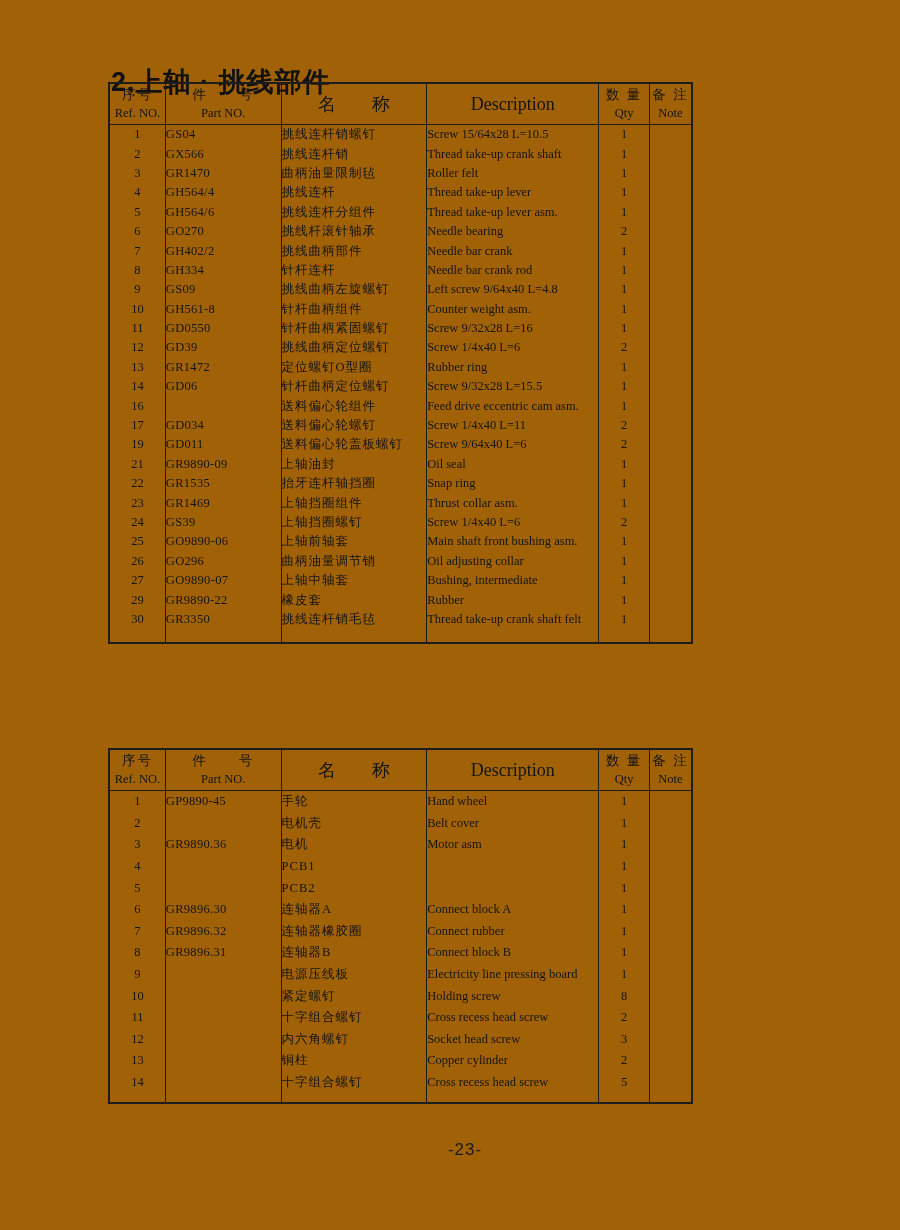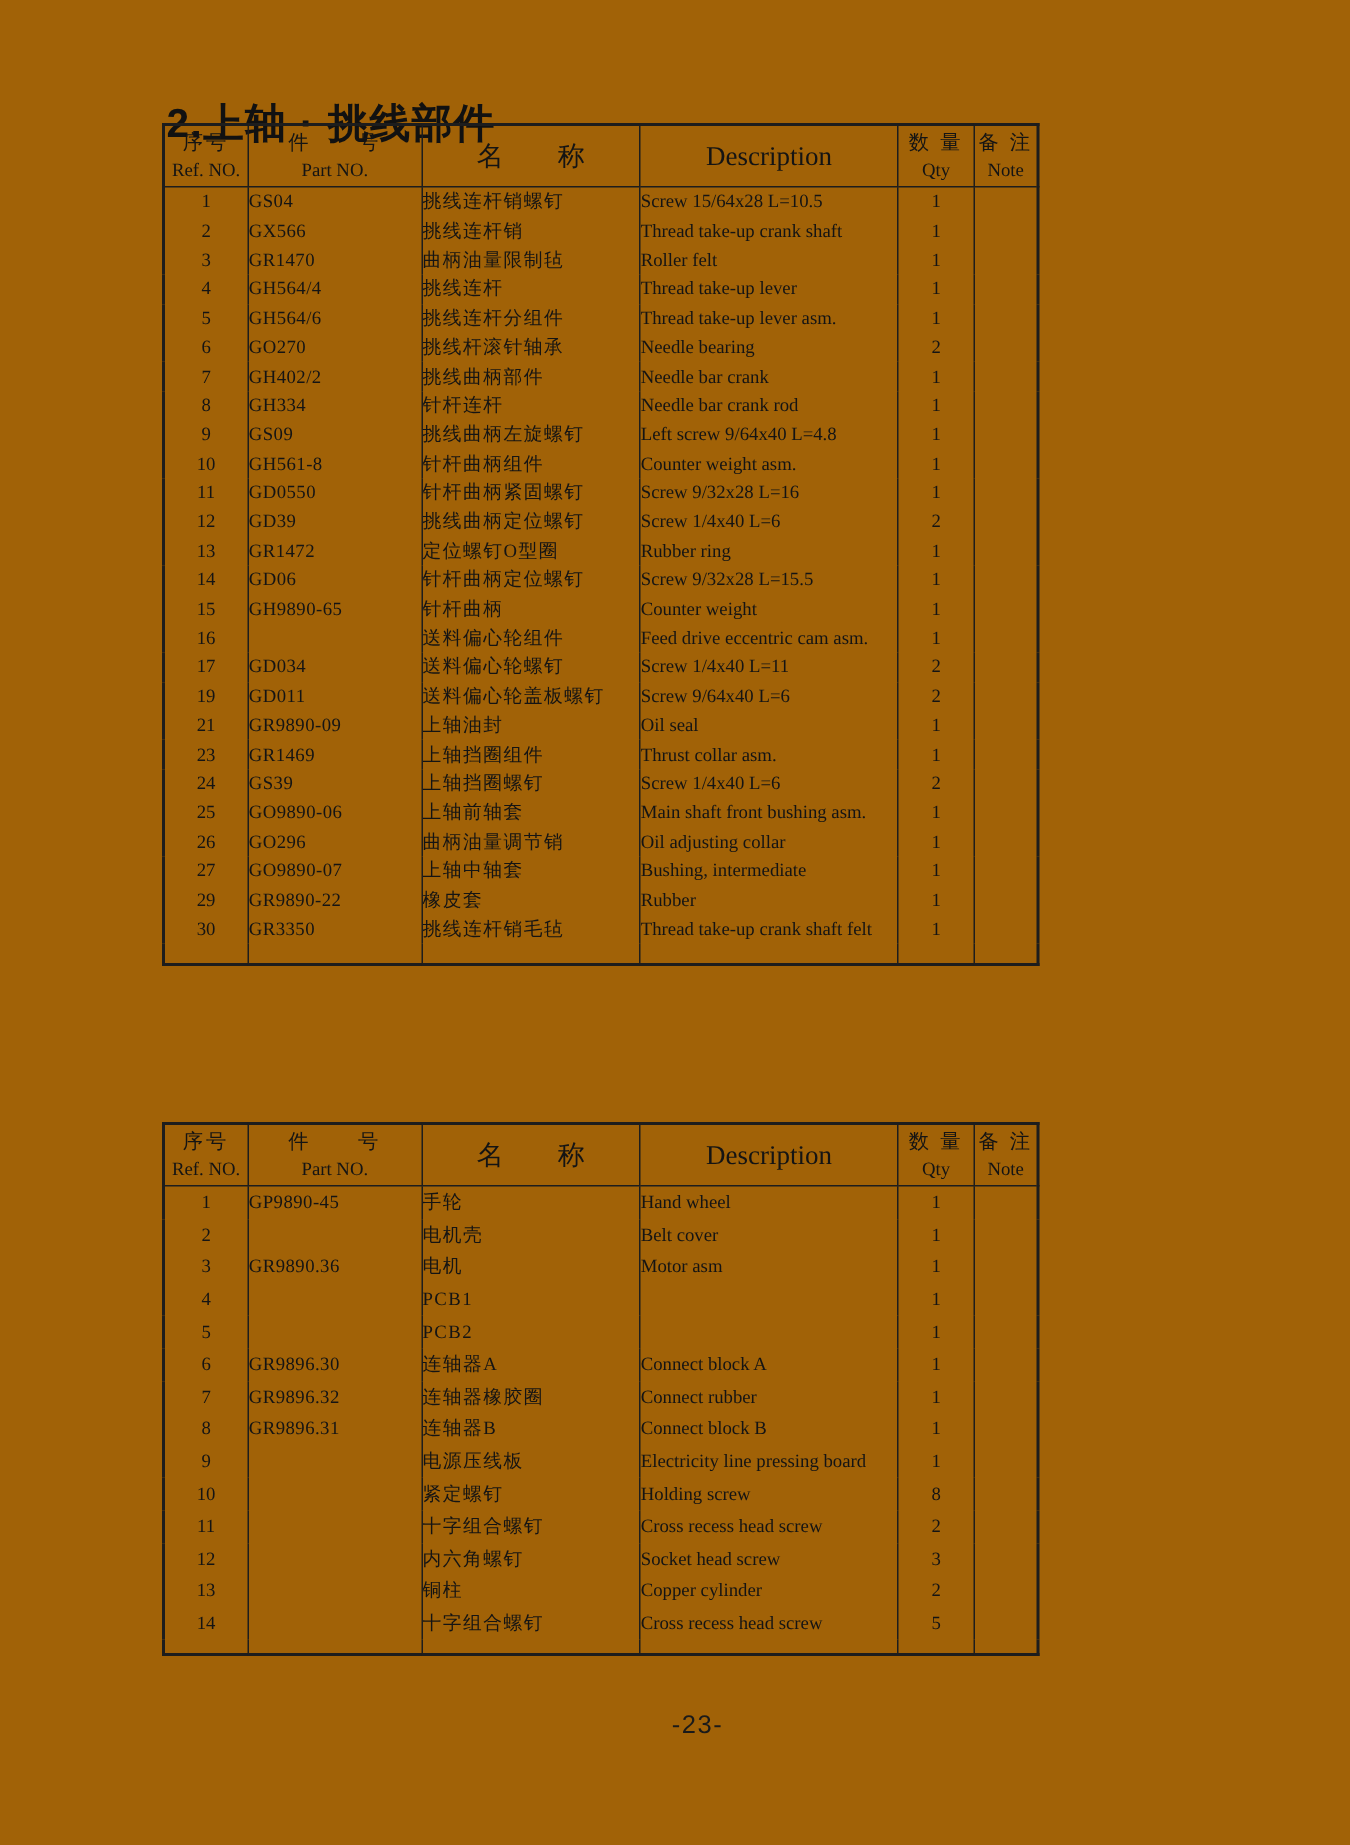--- a/index.html
+++ b/index.html
@@ -242,28 +242,20 @@
         </tr>
         <tr>
           <td class="col-ref">14</td>
           <td class="col-part">GD06</td>
           <td class="col-name">针杆曲柄定位螺钉</td>
           <td class="col-desc">Screw 9/32x28 L=15.5</td>
           <td class="col-qty">1</td>
           <td class="col-note"></td>
         </tr>
         <tr>
-          <td class="col-ref">15</td>
-          <td class="col-part">GH9890-65</td>
-          <td class="col-name">针杆曲柄</td>
-          <td class="col-desc">Counter weight</td>
-          <td class="col-qty">1</td>
-          <td class="col-note"></td>
-        </tr>
-        <tr>
           <td class="col-ref">16</td>
           <td class="col-part"></td>
           <td class="col-name">送料偏心轮组件</td>
           <td class="col-desc">Feed drive eccentric cam asm.</td>
           <td class="col-qty">1</td>
           <td class="col-note"></td>
         </tr>
         <tr>
           <td class="col-ref">17</td>
           <td class="col-part">GD034</td>
@@ -278,20 +270,28 @@
           <td class="col-name">送料偏心轮盖板螺钉</td>
           <td class="col-desc">Screw 9/64x40 L=6</td>
           <td class="col-qty">2</td>
           <td class="col-note"></td>
         </tr>
         <tr>
           <td class="col-ref">21</td>
           <td class="col-part">GR9890-09</td>
           <td class="col-name">上轴油封</td>
           <td class="col-desc">Oil seal</td>
+          <td class="col-qty">1</td>
+          <td class="col-note"></td>
+        </tr>
+        <tr>
+          <td class="col-ref">22</td>
+          <td class="col-part">GR1535</td>
+          <td class="col-name">抬牙连杆轴挡圈</td>
+          <td class="col-desc">Snap ring</td>
           <td class="col-qty">1</td>
           <td class="col-note"></td>
         </tr>
         <tr>
           <td class="col-ref">23</td>
           <td class="col-part">GR1469</td>
           <td class="col-name">上轴挡圈组件</td>
           <td class="col-desc">Thrust collar asm.</td>
           <td class="col-qty">1</td>
           <td class="col-note"></td>

